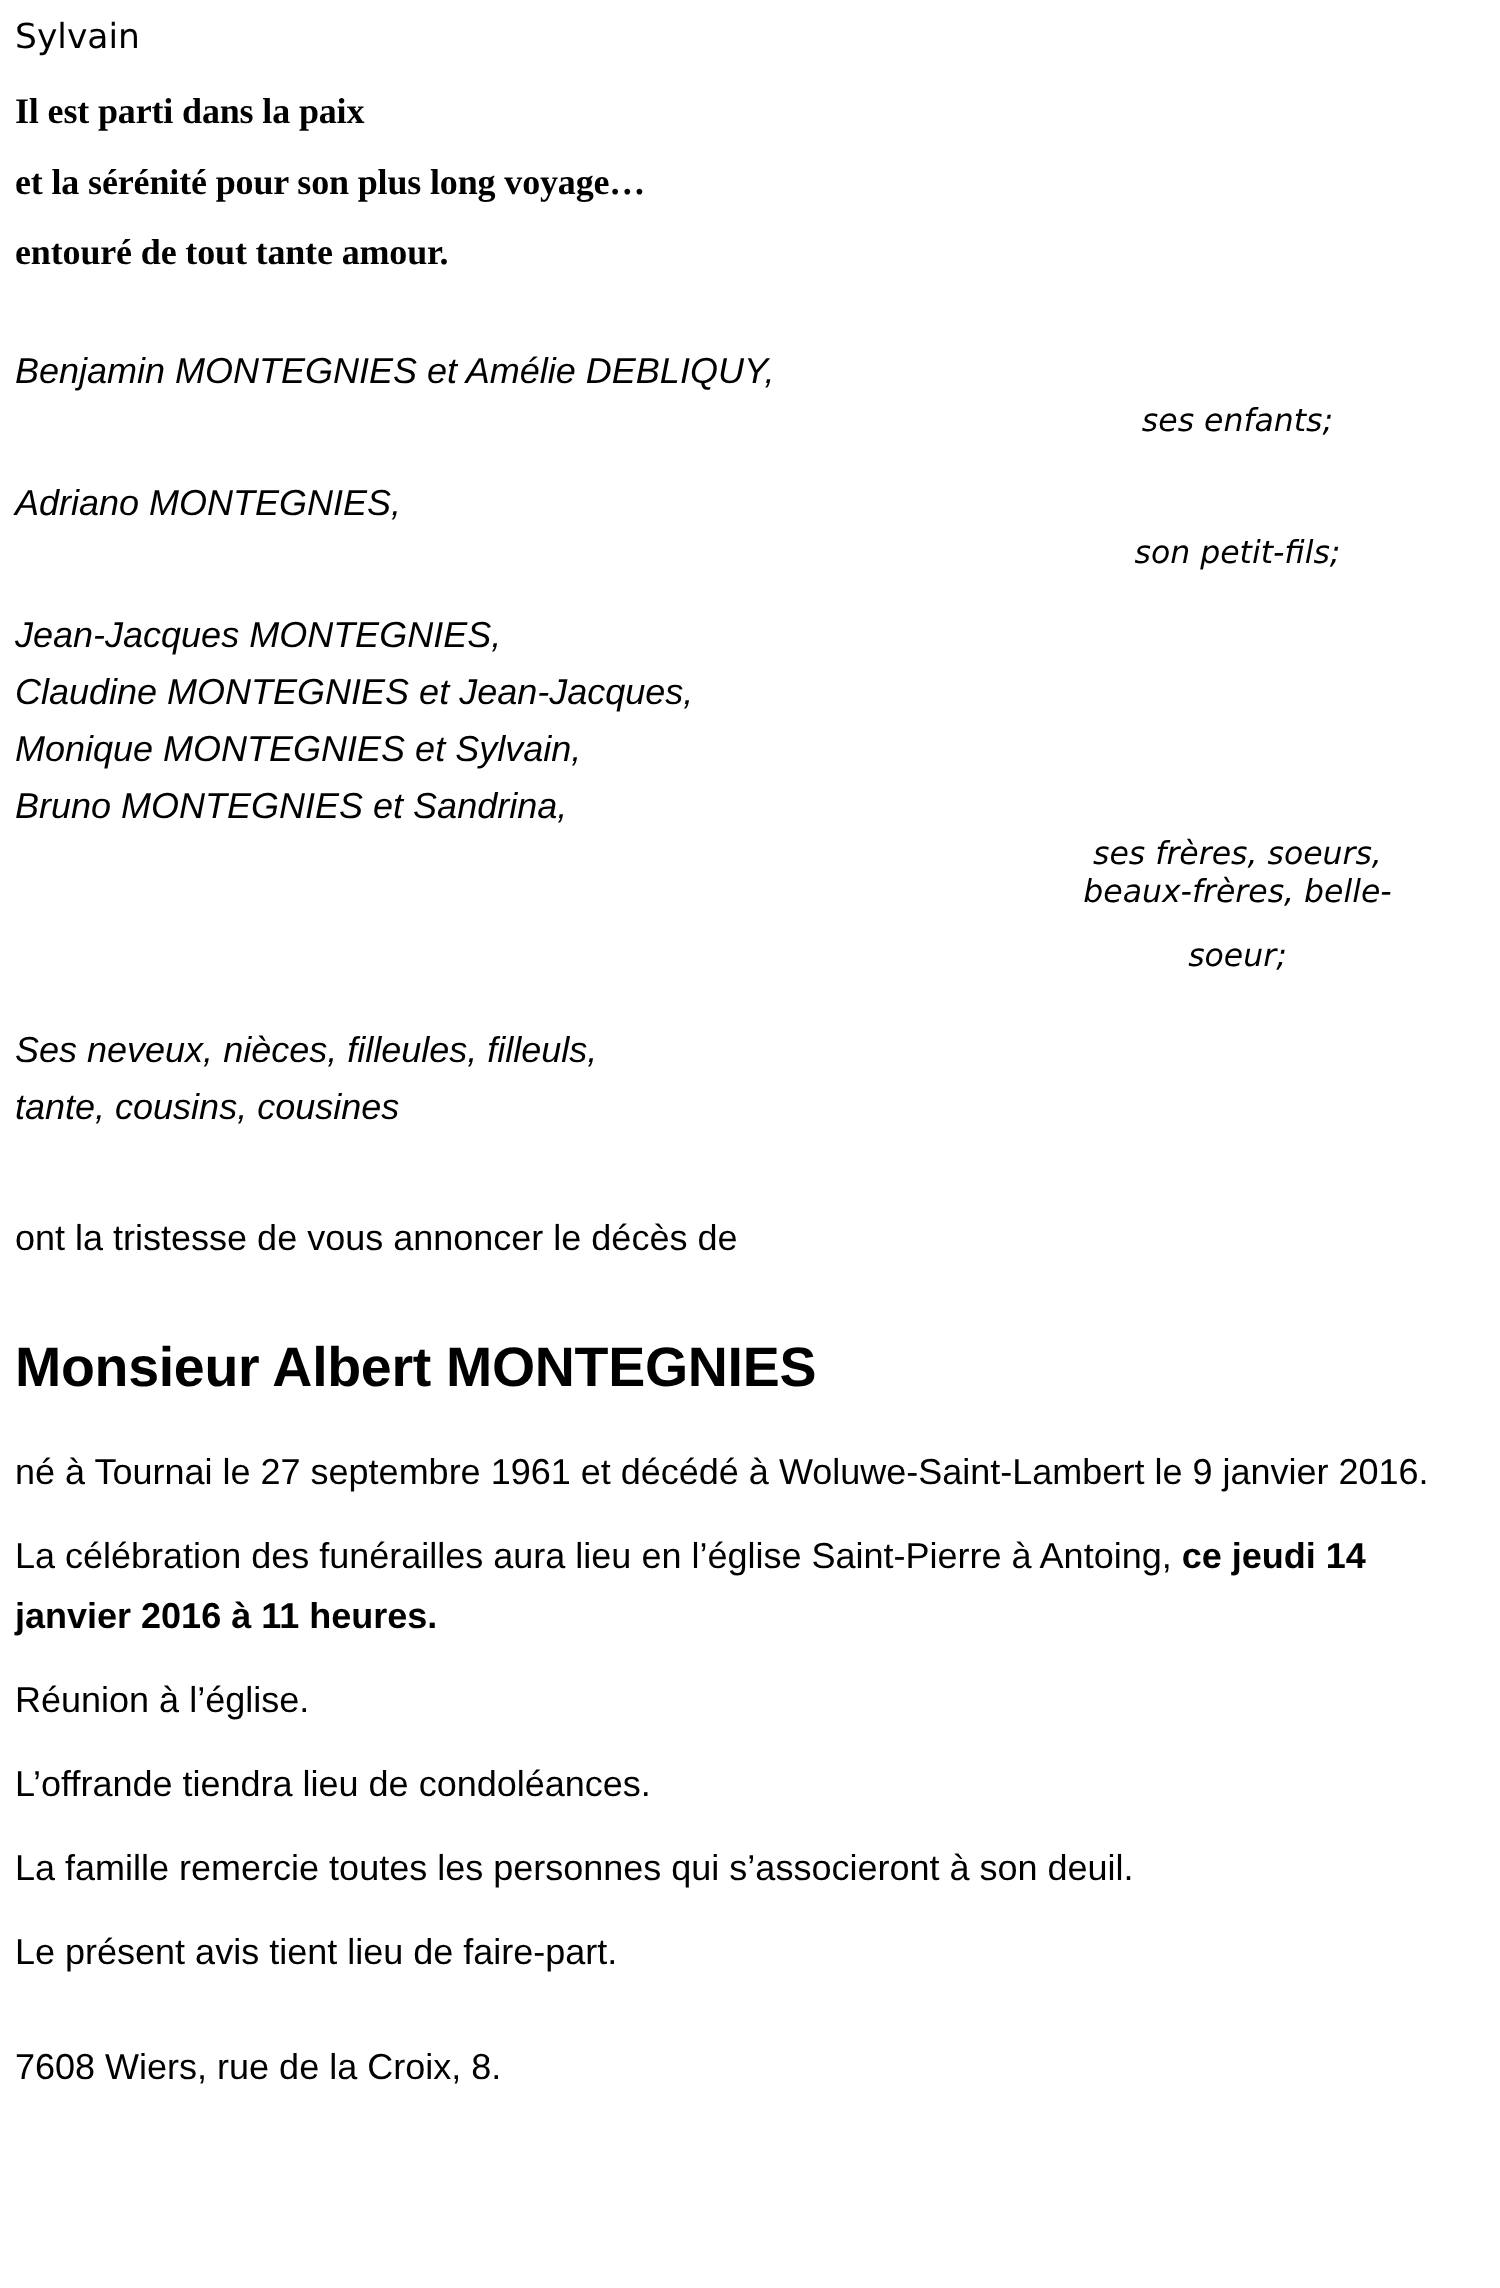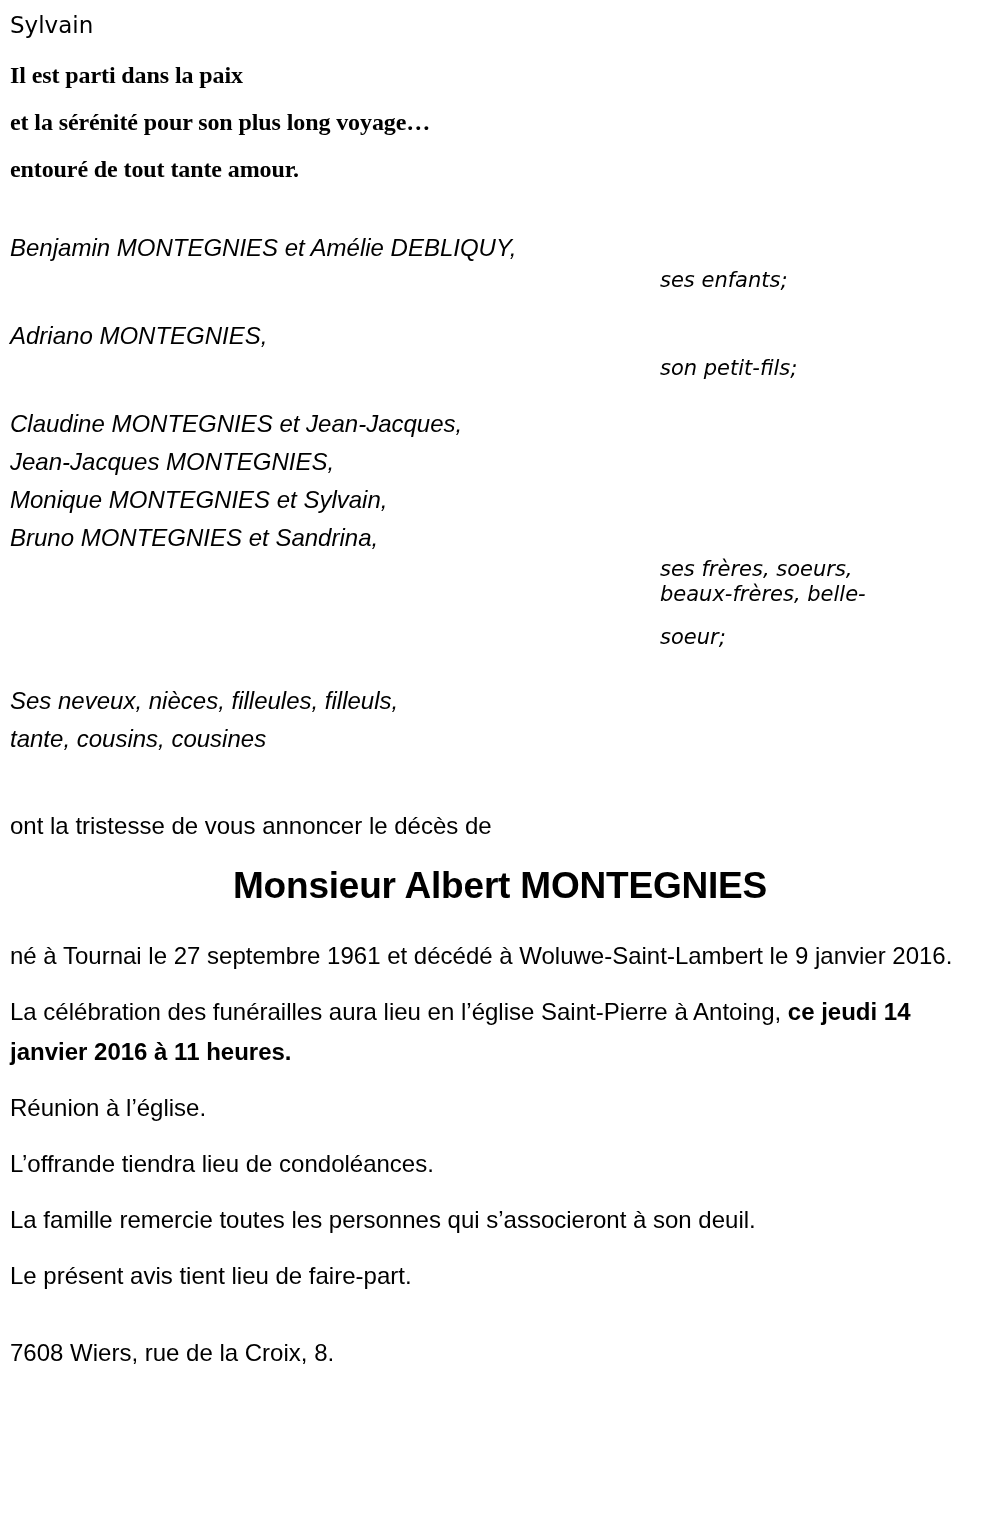--- a/index.html
+++ b/index.html
@@ -61,21 +61,21 @@
   }
   .name-line {
     white-space: nowrap;
   }
 
   .rel-label {
     font-family: "DejaVu Sans", sans-serif;
     font-style: italic;
     font-size: 21px;
     line-height: 26px;
-    text-align: left;
+    text-align: center;
     margin-left: auto;
     width: 330px;
   }
   .rel-label.tight {
     line-height: 25px;
   }
 
   .spacer-18 { height: 18px; }
   .spacer-26 { height: 26px; }
   .spacer-44 { height: 44px; }
@@ -87,22 +87,21 @@
     font-weight: 400;
     margin: 0;
   }
 
   .deceased-name {
     font-family: "Liberation Sans", sans-serif;
     font-weight: 700;
     font-size: 37px;
     line-height: 48px;
     letter-spacing: -0.2px;
-    margin: 18px 0 26px 0;
-    text-align: center;
+    margin: 44px 0 26px 0;
   }
 
   .para {
     font-family: "Liberation Sans", sans-serif;
     font-size: 24px;
     line-height: 40px;
     font-weight: 400;
     margin: 0 0 16px 0;
     max-width: 985px;
   }
@@ -150,22 +149,22 @@
       <div class="names">
         <div class="name-line">Adriano MONTEGNIES,</div>
       </div>
       <div class="rel-label">son petit-fils;</div>
     </div>
 
     <div class="spacer-18"></div>
 
     <div class="rel-block">
       <div class="names">
+        <div class="name-line">Jean-Jacques MONTEGNIES,</div>
         <div class="name-line">Claudine MONTEGNIES et Jean-Jacques,</div>
-        <div class="name-line">Jean-Jacques MONTEGNIES,</div>
         <div class="name-line">Monique MONTEGNIES et Sylvain,</div>
         <div class="name-line">Bruno MONTEGNIES et Sandrina,</div>
       </div>
       <div class="rel-label tight">ses frères, soeurs,</div>
       <div class="rel-label tight">beaux-frères, belle-</div>
       <div class="spacer-18"></div>
       <div class="rel-label tight">soeur;</div>
     </div>
 
     <div class="spacer-26"></div>

